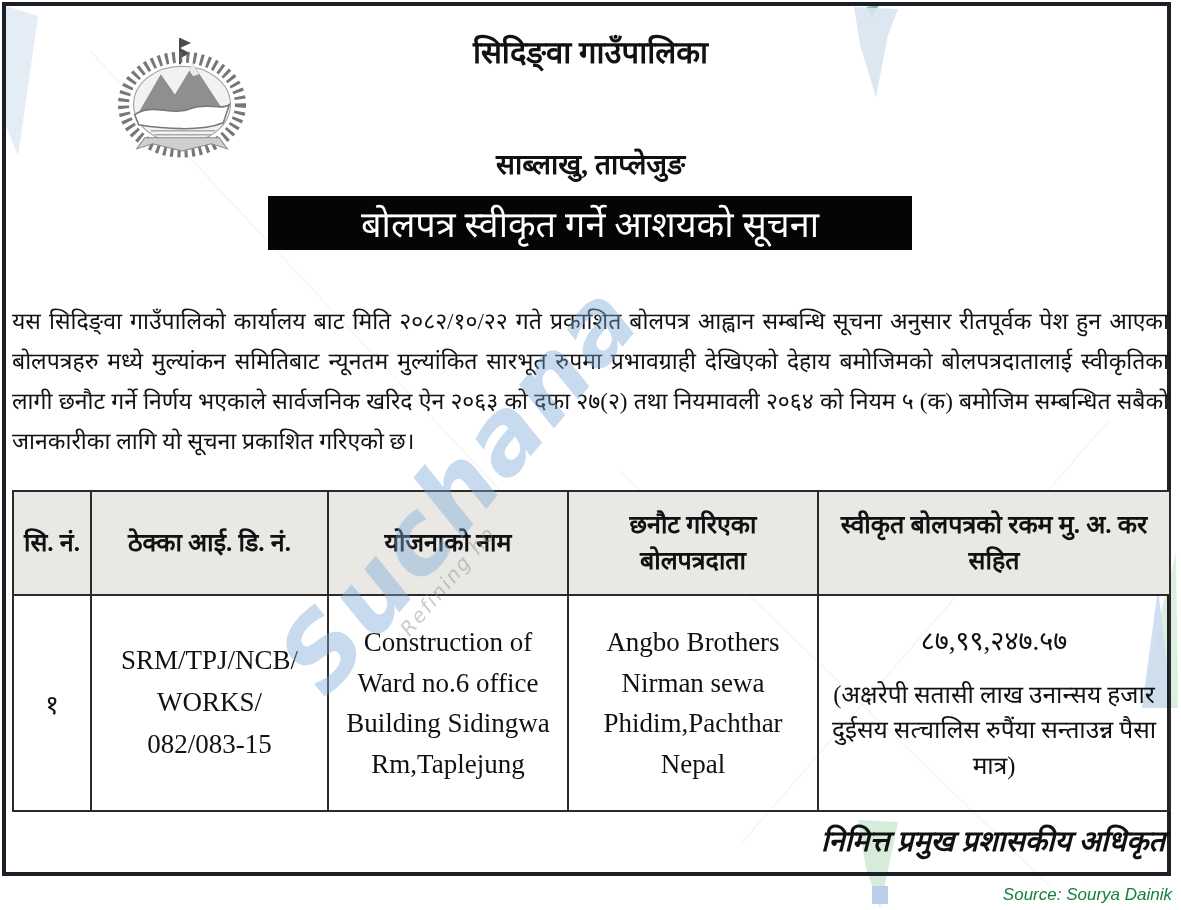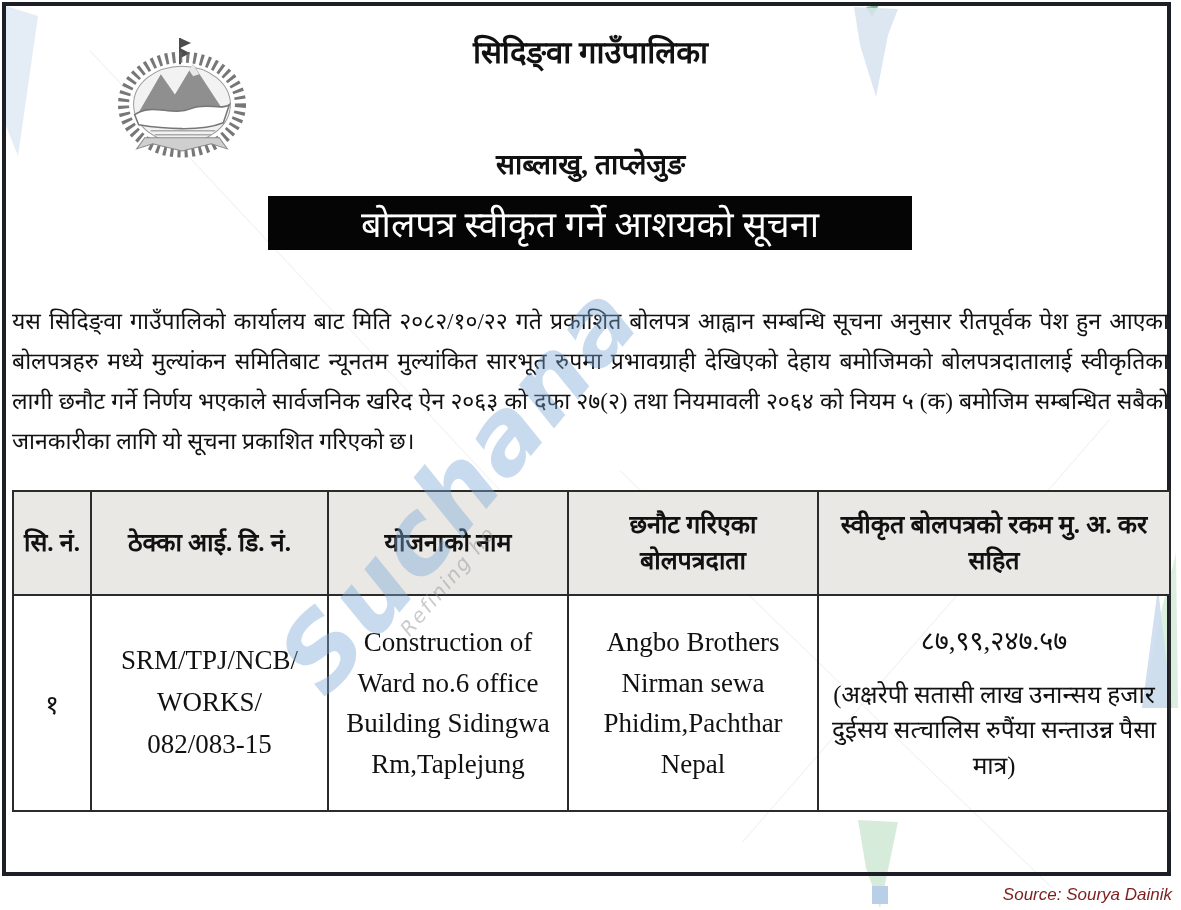--- a/index.html
+++ b/index.html
@@ -51,21 +51,21 @@
   table.notice td{height:216px;}
   .cell-sn{font-size:27px;}
   .cell-id{font-size:27px;line-height:1.55;white-space:pre-line;font-family:"Liberation Serif",serif;}
   .cell-proj,.cell-bidder{font-size:27px;line-height:1.5;white-space:pre-line;font-family:"Liberation Serif",serif;}
   .amt-fig{font-size:27px;line-height:1.4;}
   .amt-words{font-size:24.5px;line-height:1.45;margin:16px auto 0;width:330px;}
   
   .signatory{position:absolute;right:16px;top:820px;font-size:29px;font-weight:bold;
     font-style:italic;z-index:3;}
   .source{position:absolute;right:9px;top:885px;font-size:17px;font-style:italic;
-    color:#7f1d1d;font-family:"Liberation Sans",sans-serif;z-index:3;}
+    color:#15803d;font-family:"Liberation Sans",sans-serif;z-index:3;}
   
   .wm{position:absolute;left:255px;top:640px;z-index:4;pointer-events:none;
     transform:rotate(-50deg);transform-origin:0 0;
     font-family:"DejaVu Sans",sans-serif;font-weight:bold;font-style:italic;
     font-size:100px;color:rgba(125,170,214,0.42);letter-spacing:2px;white-space:nowrap;}
   .wm-tag{position:absolute;left:395px;top:625px;z-index:4;pointer-events:none;
     transform:rotate(-50deg);transform-origin:0 0;
     font-family:"DejaVu Sans",sans-serif;font-style:italic;
     font-size:20px;color:rgba(140,140,140,0.45);letter-spacing:2px;white-space:nowrap;}
 </style>
@@ -156,19 +156,20 @@
 Phidim,Pachthar
 Nepal</td>
         <td>
           <div class="amt-fig">८७,९९,२४७.५७</div>
           <div class="amt-words">(अक्षरेपी सतासी लाख उनान्सय हजार दुईसय सत्चालिस रुपैंया सन्ताउन्न पैसा मात्र)</div>
         </td>
       </tr>
     </tbody>
   </table>
 
+  <div class="signatory">निमित्त प्रमुख प्रशासकीय अधिकृत</div>
 
   <div class="source">Source: Sourya Dainik</div>
 
   <div class="wm">Suchana</div>
   <div class="wm-tag">Refining ho</div>
 
 </div>
 
 </body></html>

